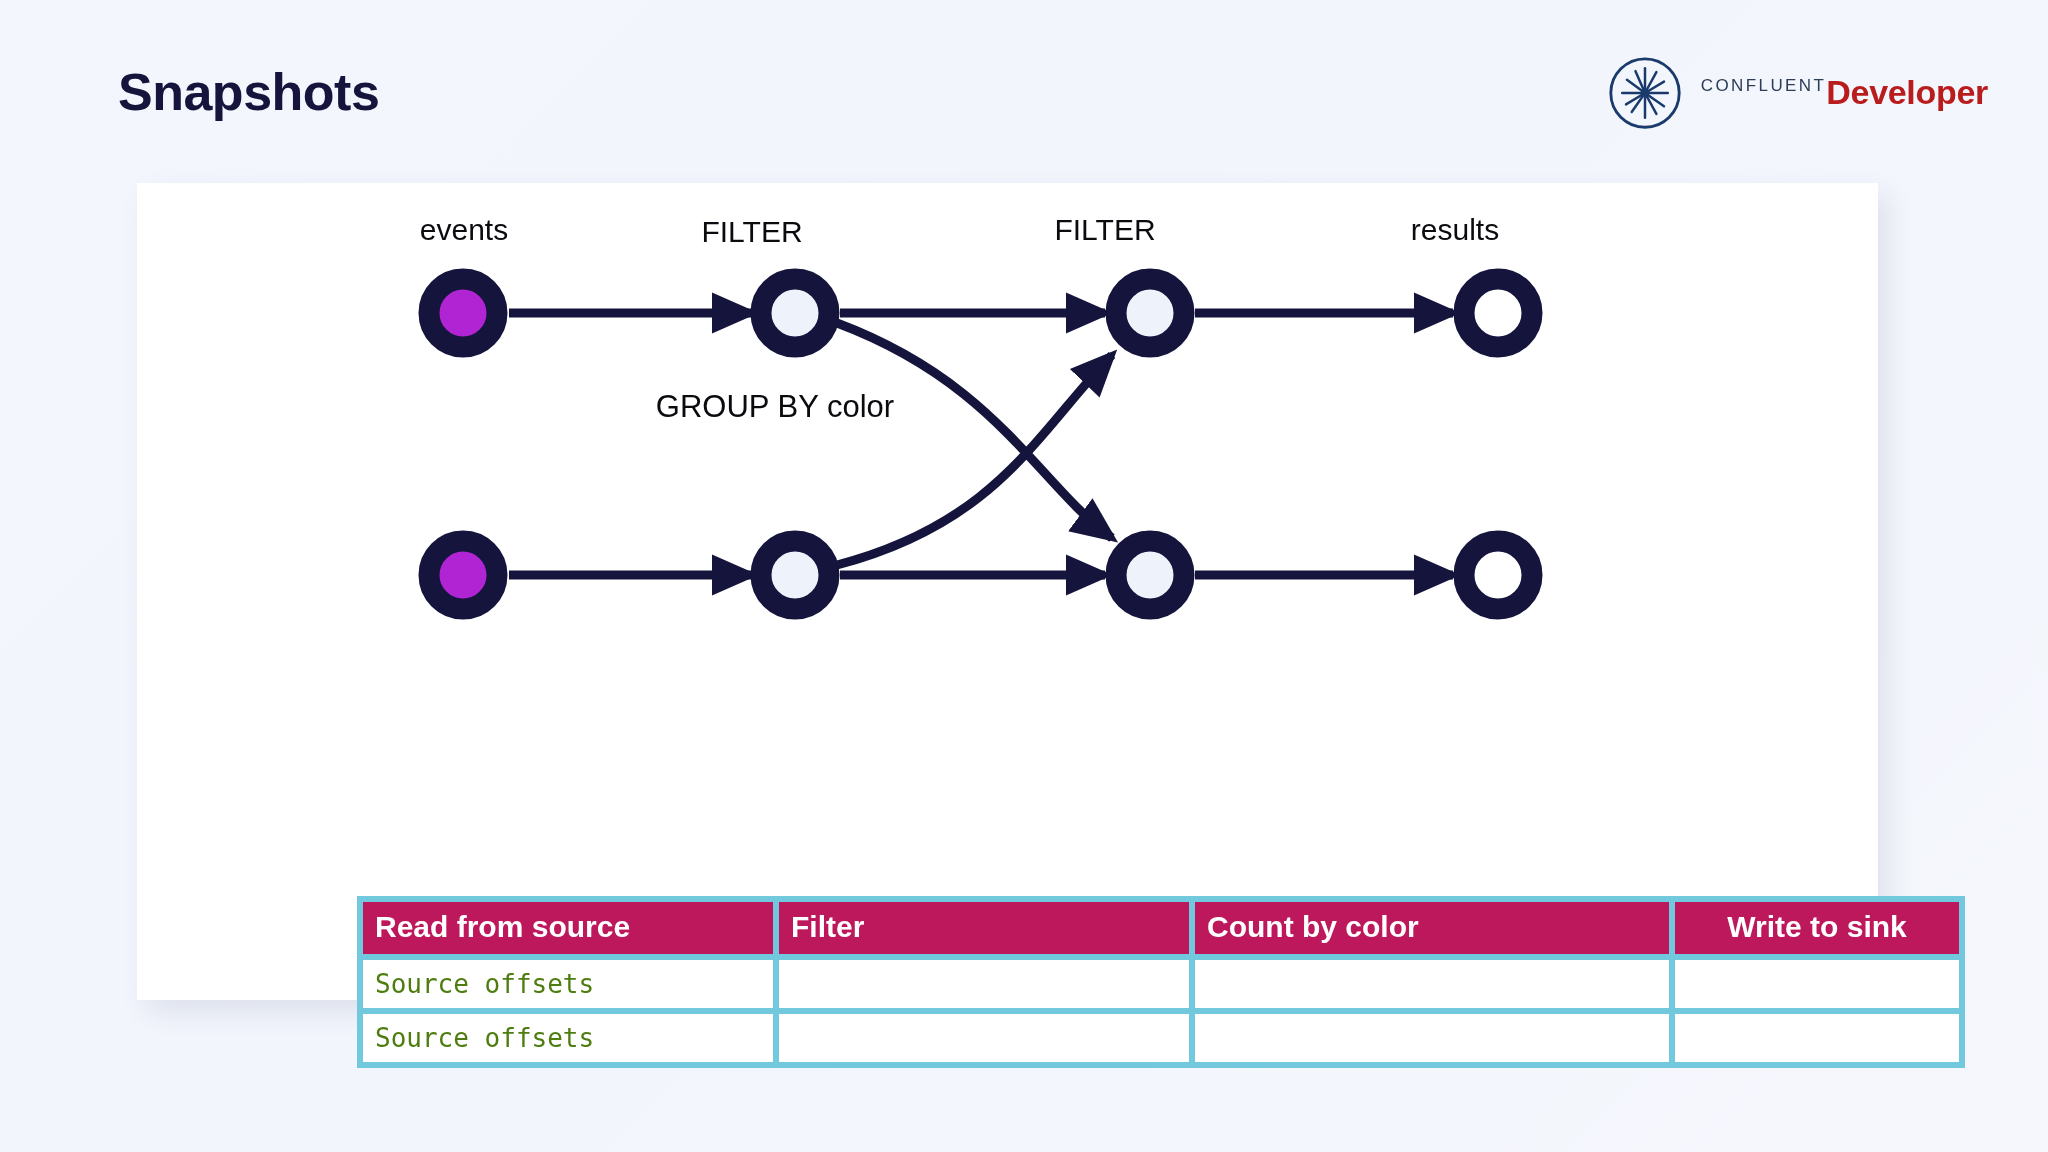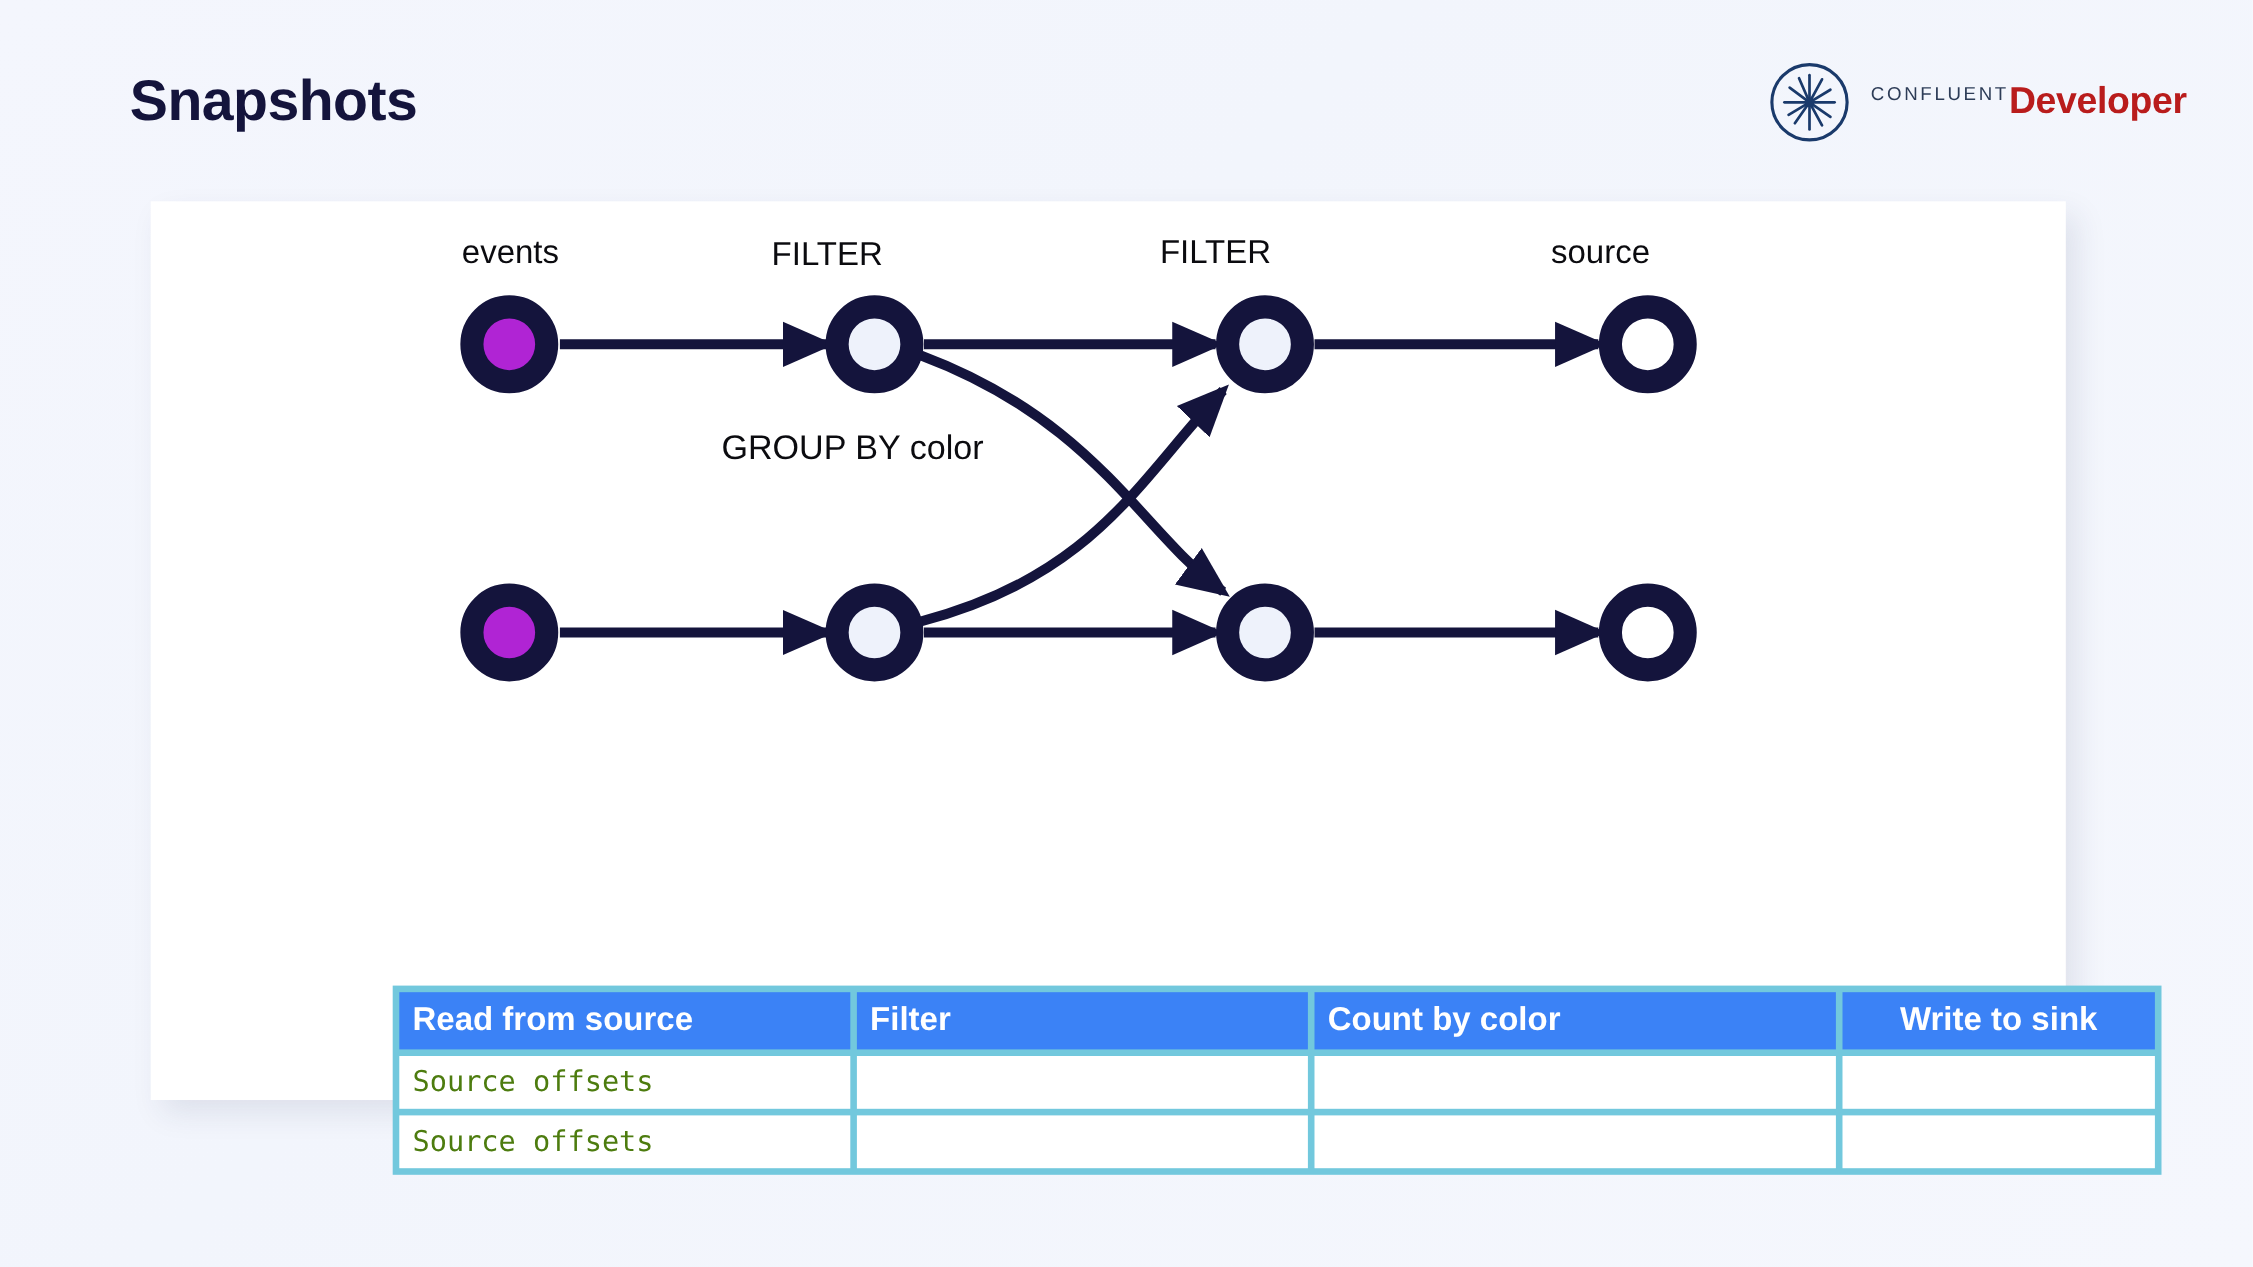--- a/index.html
+++ b/index.html
@@ -92,21 +92,21 @@
     position: absolute;
     left: 220px;
     top: 713px;
     width: 1567px;
     border-collapse: separate;
     border-spacing: 6px;
     background: #72c8dd;
     table-layout: fixed;
   }
   #snapshot-table th {
-    background: #3b82f6;
+    background: #be185d;
     color: #ffffff;
     font-size: 30px;
     font-weight: bold;
     text-align: left;
     padding: 9px 12px 11px 12px;
     height: 52px;
     line-height: 1;
   }
   #snapshot-table td {
     background: #ffffff;
@@ -149,21 +149,21 @@
   </div>
 </div>
 
 <div id="content-card">
 
   <div id="pipeline-diagram">
 
     <span class="node-caption" style="left:327px; top:30px;">events</span>
     <span class="node-caption" style="left:615px; top:32px;">FILTER</span>
     <span class="node-caption" style="left:968px; top:30px;">FILTER</span>
-    <span class="node-caption" style="left:1318px; top:30px;">source</span>
+    <span class="node-caption" style="left:1318px; top:30px;">results</span>
 
     <span id="group-by-label" style="left:638px; top:206px;">GROUP BY color</span>
 
     <svg width="1741" height="520" viewBox="0 0 1741 520" style="position:absolute; left:0; top:0;">
       <defs>
         <marker id="arrow" viewBox="0 0 10 10" refX="8.4" refY="5" markerWidth="5.2" markerHeight="5.2" orient="auto-start-reverse">
           <path d="M 0 0.6 L 10 5 L 0 9.4 z" fill="#14143c"></path>
         </marker>
       </defs>
 

